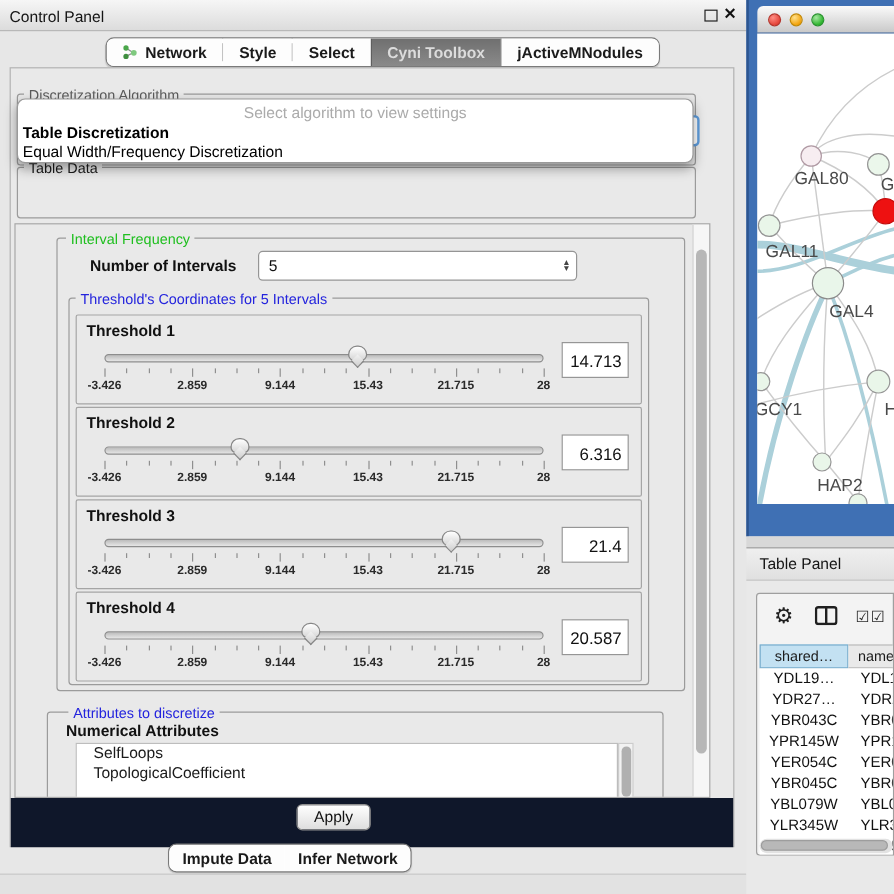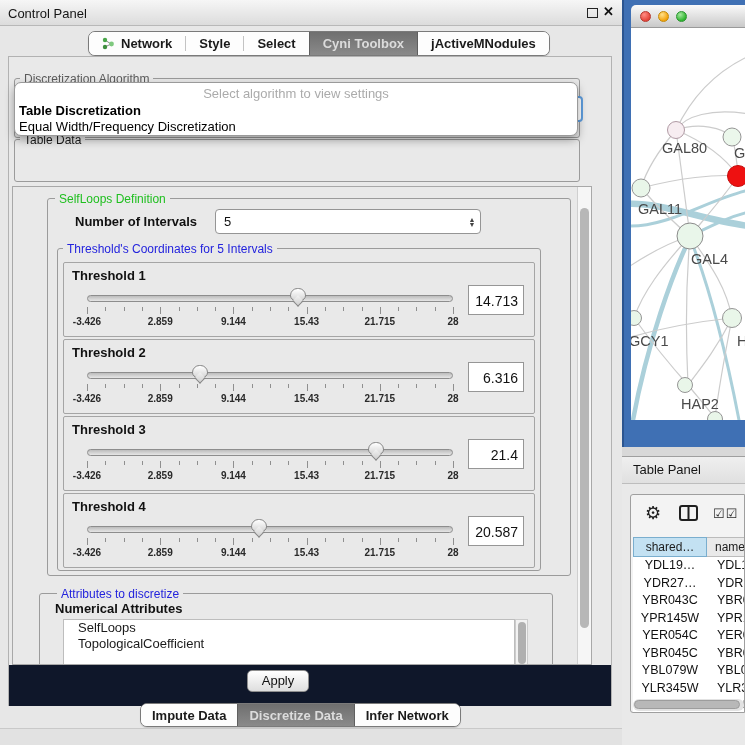--- a/index.html
+++ b/index.html
@@ -189,21 +189,21 @@
       <div class="opt1">Table Discretization</div>
       <div class="opt2">Equal Width/Frequency Discretization</div>
     </div>
 
     <div class="abs group td-group"></div>
     <div class="abs group-label td-label">Table Data</div>
 
     <div class="abs scrollpanel">
 
       <div class="abs group int-group"></div>
-      <div class="abs group-label int-label">SelfLoops Definition</div>
+      <div class="abs group-label int-label">Interval Frequency</div>
 
       <div class="abs noi-label">Number of Intervals</div>
       <div class="abs combo noi-combo">
         <span class="txt">5</span>
         <span class="stepper">
             <span>▲</span>
             <span>▼</span>
           </span>
       </div>
 
@@ -376,23 +376,20 @@
     </div>
 
     <div class="abs apply-row">
       <div class="abs apply-btn" style="left:238px;top:5px">Apply</div>
     </div>
 
     <div class="abs tabstrip bottom">
       <div class="seg">
           <span>Impute Data</span>
         </div>
-      <div class="seg selected">
-          <span>Discretize Data</span>
-        </div>
       <div class="seg">
           <span>Infer Network</span>
         </div>
     </div>
 
     <div class="abs status-strip"></div>
   </div>
 
   <div class="abs netwin"></div>
   <div class="abs net-titlebar">

